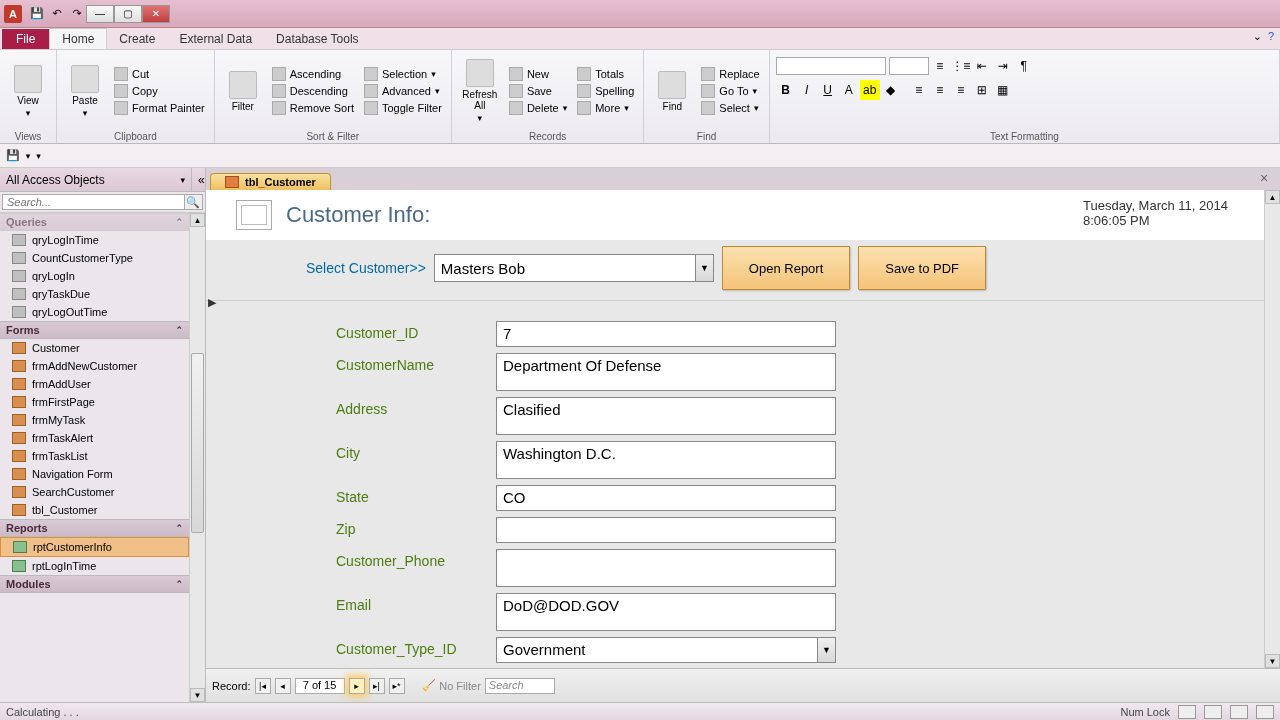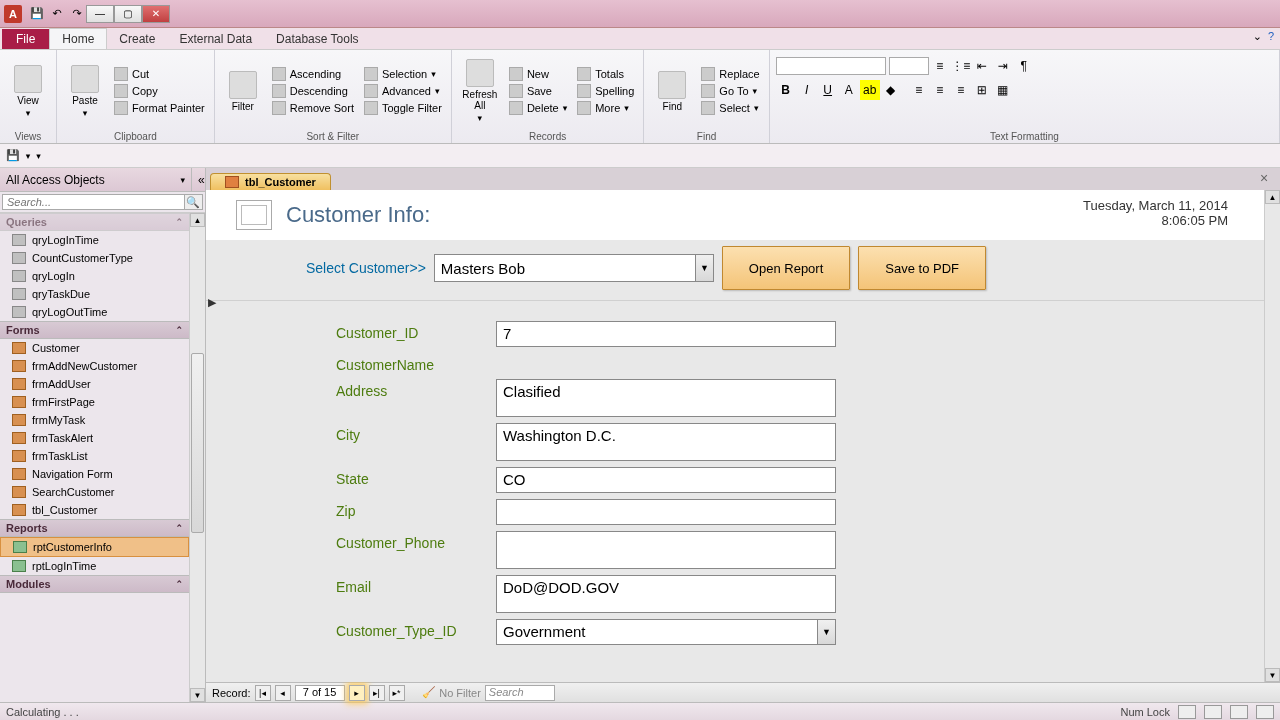--- a/index.html
+++ b/index.html
@@ -76,40 +76,40 @@
 .form-scroll { width: 16px; background: #e8e8e8; border-left: 1px solid #ccc; position: relative; }
 .form-scroll .arr { position: absolute; left: 0; right: 0; height: 14px; background: #e0e0e0; border: 1px solid #bbb; display: flex; align-items: center; justify-content: center; font-size: 8px;}
 .form-scroll .arr.up { top: 0; }
 .form-scroll .arr.dn { bottom: 0; }
 .form-content { flex: 1; position: relative; }
 
 .form-header { background: #ffffff; padding: 10px 30px; display: flex; align-items: center; }
 .form-header .ficn { width: 36px; height: 30px; background: #fff; border: 1px solid #aaa; margin-right: 14px; position: relative;}
 .form-header .ficn::after { content:""; position:absolute; left:4px; top:4px; right:4px; bottom:4px; border:1px solid #bbb;}
 .form-title { font-size: 22px; color: #4a6a8a; font-weight: normal; }
-.form-date { position: absolute; right: 36px; top: 8px; text-align: right; font-size: 13px; color: #333; }
+.form-date { position: absolute; right: 36px; top: 8px; text-align: left; font-size: 13px; color: #333; }
 
 .form-top { padding: 6px 30px 10px 100px; display: flex; align-items: center; gap: 8px; background: #e8e8e8; border-bottom: 1px solid #d0d0d0;}
 .select-label { font-size: 14px; color: #0369a1; }
 .combo { width: 280px; height: 28px; border: 1px solid #888; background: #fff; display: flex; align-items: center; padding: 0 6px; font-size: 15px; position: relative;}
 .combo .dd { position: absolute; right: 0; top: 0; bottom: 0; width: 18px; border-left: 1px solid #888; background: linear-gradient(#f0f0f0,#d8d8d8); display: flex; align-items: center; justify-content: center; cursor: pointer; font-size: 9px;}
 .actbtn { height: 44px; padding: 0 26px; background: linear-gradient(#fce0b0,#f4c478); border: 1px solid #c08830; border-radius: 1px; font-size: 13px; cursor: pointer; box-shadow: 1px 1px 2px rgba(0,0,0,.2);}
 
 .record-marker { position: absolute; left: 2px; top: 106px; width: 14px; height: 14px; color: #333; font-size: 11px;}
 
 .fields { padding: 20px 30px 10px 130px; background: #e8e8e8; }
 .frow { display: flex; align-items: flex-start; margin-bottom: 6px; }
 .flabel { width: 160px; font-size: 14px; color: #4d7c0f; padding-top: 4px;}
 .finput { width: 340px; min-height: 26px; border: 1px solid #888; background: #fff; padding: 3px 6px; font-size: 15px; }
 .finput.tall { min-height: 38px; }
 .finput.combo2 { position: relative; padding-right: 20px;}
 .finput.combo2 .dd { position: absolute; right: 0; top: 0; bottom: 0; width: 18px; border-left: 1px solid #888; background: linear-gradient(#f0f0f0,#d8d8d8); display: flex; align-items: center; justify-content: center; cursor: pointer; font-size: 9px;}
 
 
-.recnav { height: 20px; background: linear-gradient(#f0f0f0,#e0e0e0); border-top: 1px solid #bbb; display: flex; align-items: center; padding: 0 6px; gap: 4px; font-size: 11px;}
+.recnav { height: 34px; background: linear-gradient(#f0f0f0,#e0e0e0); border-top: 1px solid #bbb; display: flex; align-items: center; padding: 0 6px; gap: 4px; font-size: 11px;}
 .recnav .navbtn { width: 16px; height: 16px; border: 1px solid #aaa; background: #f0f0f0; display: flex; align-items: center; justify-content: center; cursor: pointer; font-size: 9px;}
 .recnav .navbtn.glow { box-shadow: 0 0 6px 3px rgba(255,200,80,.8); background: #fff0c0;}
 .recnav .recbox { width: 50px; height: 16px; border: 1px solid #aaa; background: #fff; text-align: center; }
 .recnav .filter { display: flex; align-items: center; gap: 3px; color: #888;}
 .recnav .searchbox { width: 70px; height: 16px; border: 1px solid #aaa; background: #fff; padding: 0 3px; color: #888; font-style: italic;}
 
 
 .statusbar { height: 18px; background: linear-gradient(#f0e8ee,#e4d8e0); border-top: 1px solid #bbb; display: flex; align-items: center; padding: 0 6px; font-size: 11px; color: #444;}
 .statusbar .right { margin-left: auto; display: flex; align-items: center; gap: 8px;}
 .viewbtn { width: 18px; height: 14px; border: 1px solid #999; background: #eee; cursor: pointer;}
@@ -470,20 +470,21 @@
 
         <div class="record-marker">▶</div>
 
         <div class="fields">
           <div class="frow">
               <div class="flabel">Customer_ID</div>
               <div class="finput">7</div>
             </div>
           <div class="frow">
               <div class="flabel">CustomerName</div>
+              <div class="finput tall">Department Of Defense</div>
             </div>
           <div class="frow">
               <div class="flabel">Address</div>
               <div class="finput tall">Clasified</div>
             </div>
           <div class="frow">
               <div class="flabel">City</div>
               <div class="finput tall">Washington D.C.</div>
             </div>
           <div class="frow">

